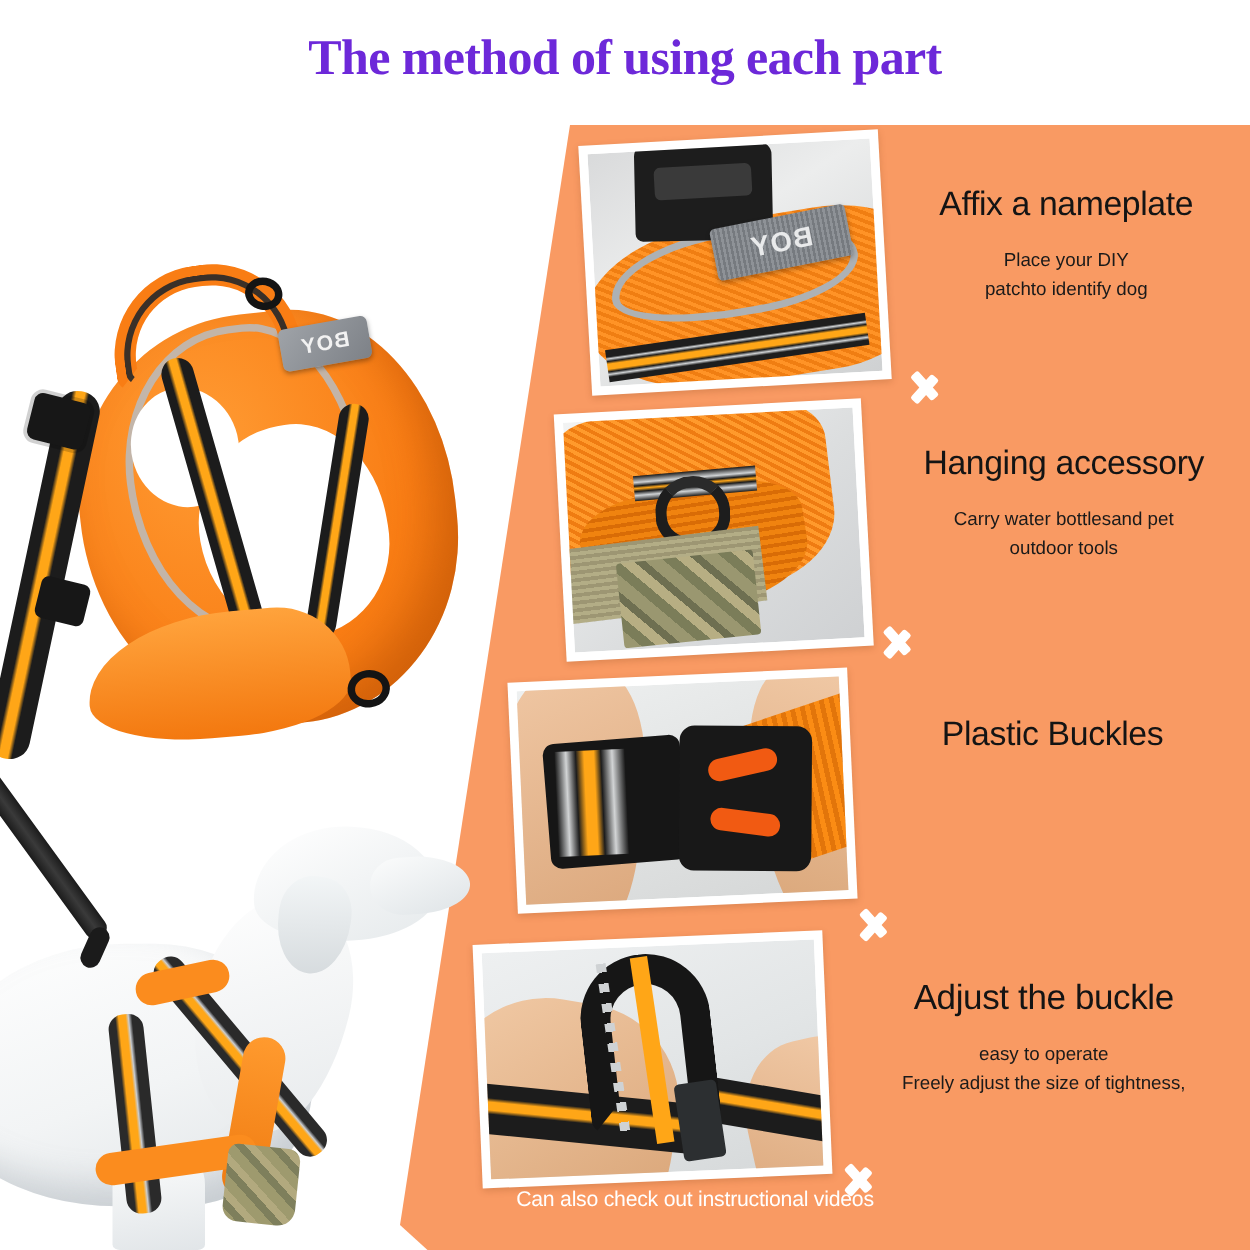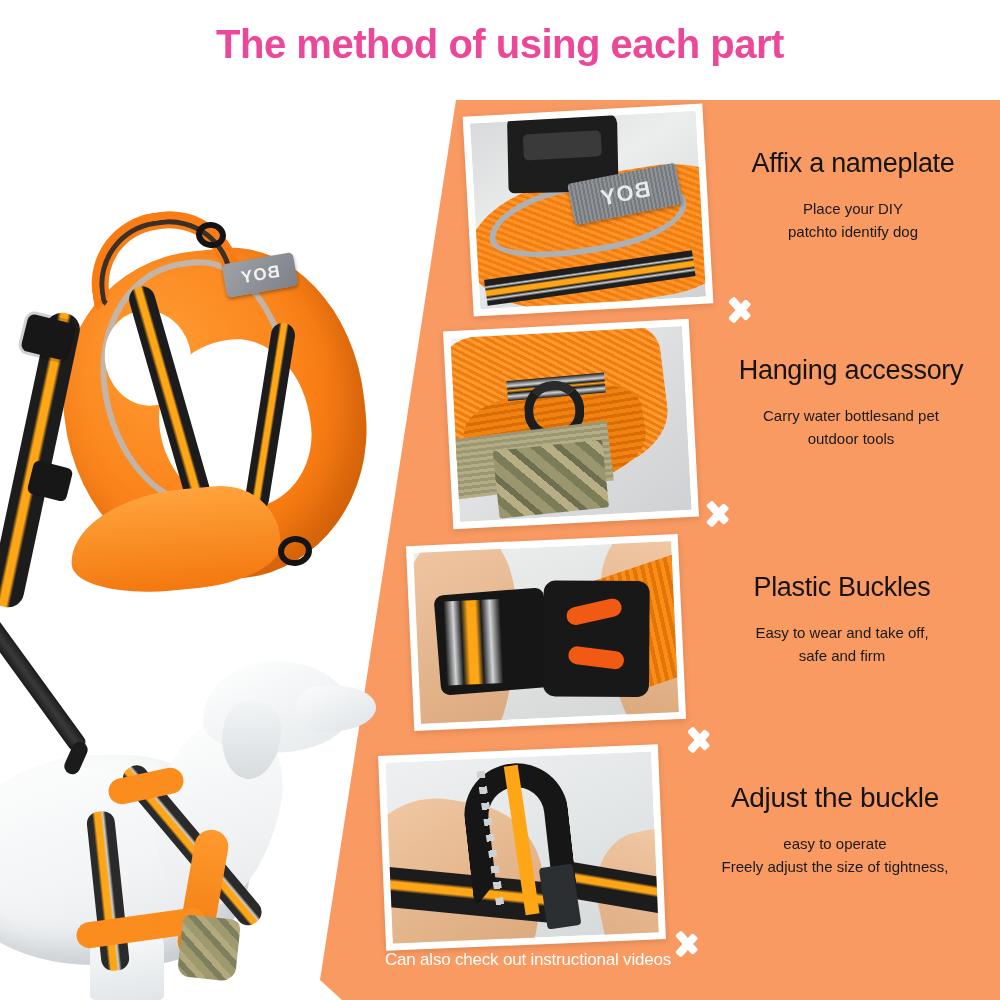--- a/index.html
+++ b/index.html
@@ -22,22 +22,22 @@
   
   #page-title {
     position: absolute;
     top: 22px;
     left: 0;
     width: 1000px;
     text-align: center;
     font-size: 40px;
     font-weight: bold;
     letter-spacing: -0.5px;
-    color: #ec4899;
-    font-family: Liberation Sans, sans-serif;
+    color: #6d28d9;
+    font-family: Liberation Serif, serif;
   }
 
   
   #orange-panel {
     position: absolute;
     top: 100px;
     left: 320px;
     width: 680px;
     height: 900px;
     background: #f99a63;
@@ -414,21 +414,21 @@
   .chevron::after  { top: 33px; transform: rotate(-48deg); transform-origin: left center; }
 
   #chev-1 { left: 729px; top: 284px; }
   #chev-2 { left: 707px; top: 488px; }
   #chev-3 { left: 688px; top: 714px; }
   #chev-4 { left: 676px; top: 918px; }
 
   
   #bottom-caption {
     position: absolute;
-    left: 328px;
+    left: 356px;
     top: 950px;
     width: 400px;
     text-align: center;
     color: #ffffff;
     font-size: 17px;
     font-weight: normal;
     letter-spacing: -0.2px;
     white-space: nowrap;
   }
 </style>
@@ -547,24 +547,20 @@
   <div class="feature" id="feat-2">
     <div class="feature-title">Hanging accessory</div>
     <div class="feature-desc">
       <span>Carry water bottlesand pet</span>
       <span>outdoor tools</span>
     </div>
   </div>
 
   <div class="feature" id="feat-3">
     <div class="feature-title">Plastic Buckles</div>
-    <div class="feature-desc">
-      <span>Easy to wear and take off,</span>
-      <span>safe and firm</span>
-    </div>
   </div>
 
   <div class="feature" id="feat-4">
     <div class="feature-title">Adjust the buckle</div>
     <div class="feature-desc">
       <span>easy to operate</span>
       <span>Freely adjust the size of tightness,</span>
     </div>
   </div>
 

